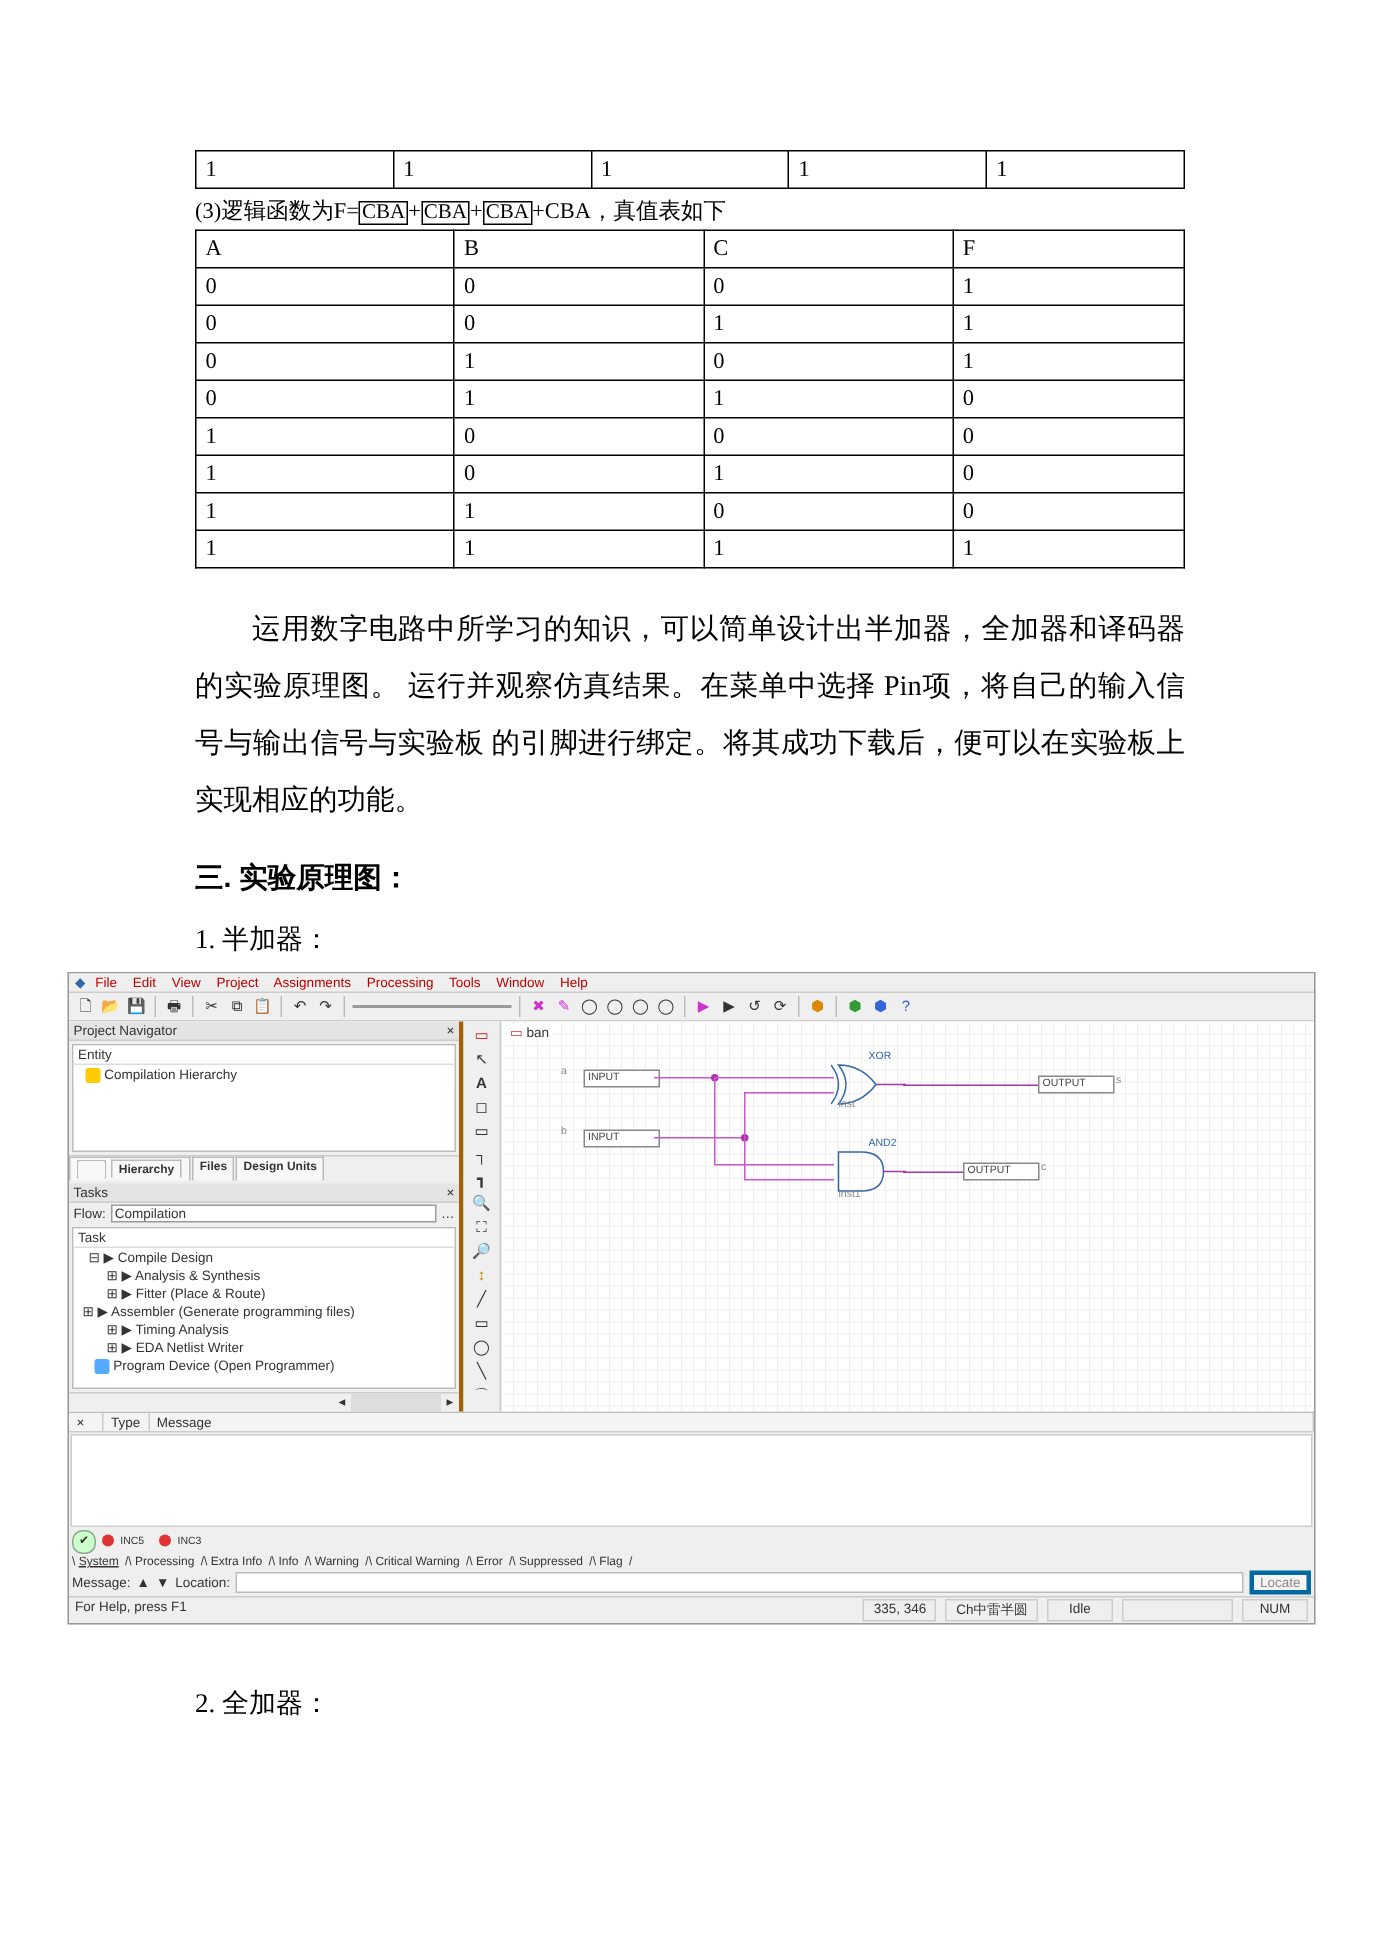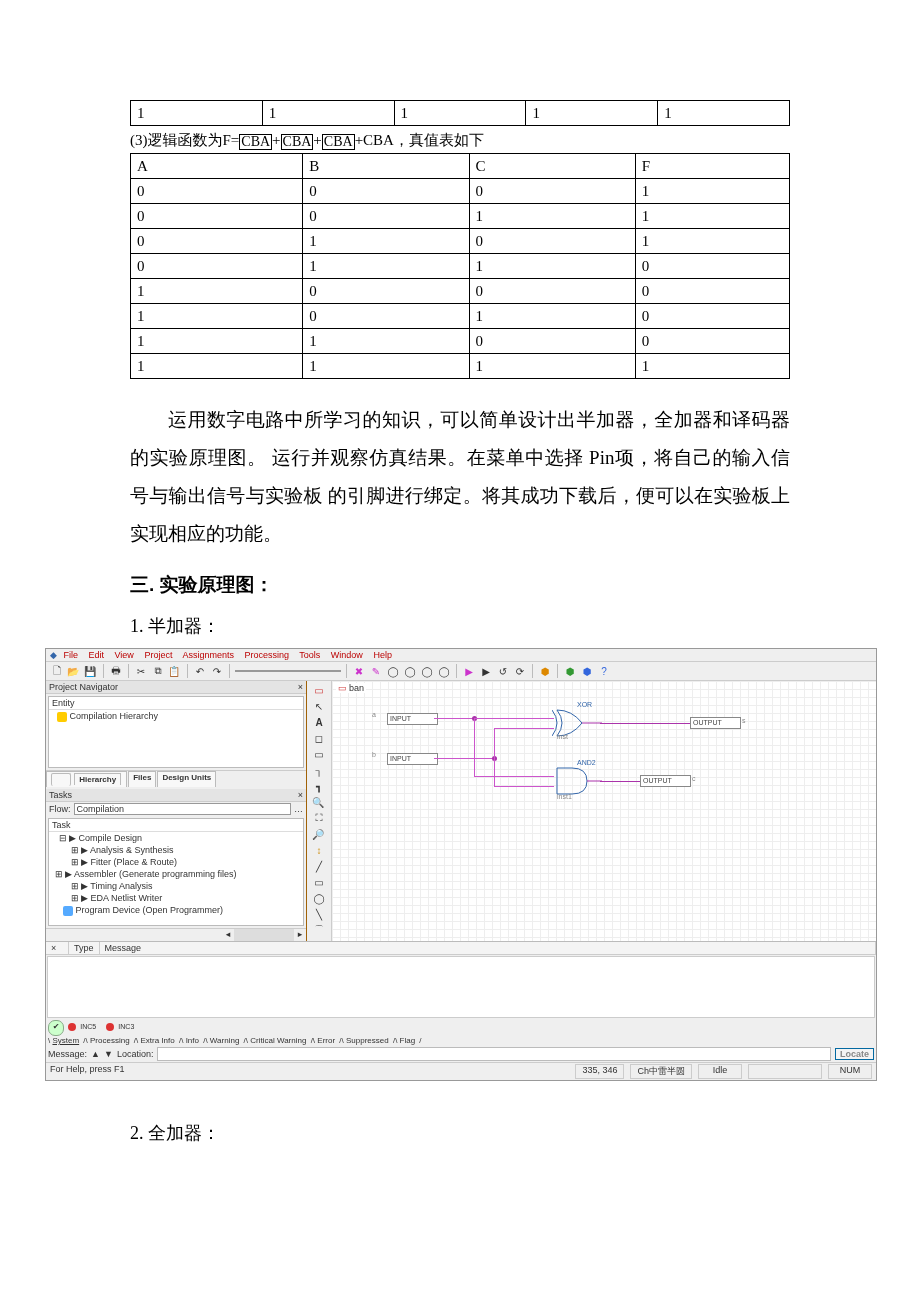--- a/index.html
+++ b/index.html
@@ -113,21 +113,21 @@
   }
   .main-split {
     display: flex;
     height: 260px;
     background: #fff;
   }
   .left-col {
     width: 260px;
     display: flex;
     flex-direction: column;
-    border-right: 1px solid #a16207;
+    border-right: 3px solid #a16207;
     background:#efefef;
   }
   .panel-title {
     background: #e4e4e4;
     font-size: 9px;
     padding: 1px 3px;
     border-bottom: 1px solid #ccc;
     display:flex;
     justify-content:space-between;
   }
@@ -254,25 +254,24 @@
     align-items:center;
     gap:4px;
   }
   .locrow .field {
     background:#fff;
     border:1px solid #bbb;
     height:12px;
     flex:1;
   }
   .locrow .btn {
-    border:1px solid #0369a1;
+    border:3px solid #0369a1;
     padding:0 4px;
     background:#f4f4f4;
     color:#888;
-    font-weight:bold;
   }
   .statusbar {
     display:flex;
     justify-content:space-between;
     font-size:9px;
     background:#efefef;
     border-top:1px solid #ccc;
     padding:1px 4px;
   }
   .statusbar .cells { display:flex; gap:6px;}

